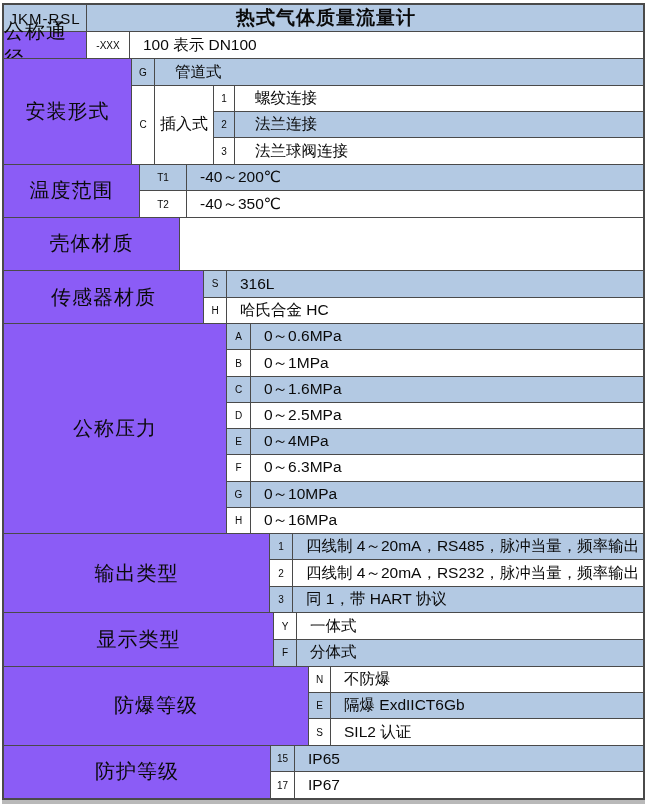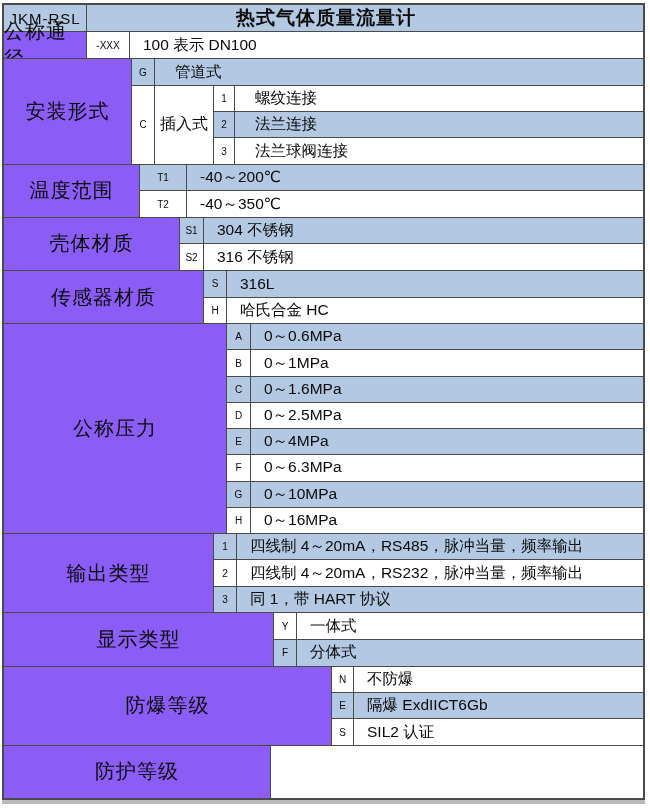--- a/index.html
+++ b/index.html
@@ -27,23 +27,23 @@
     border-right:1px solid var(--border);
     font-size:20px;font-weight:500;letter-spacing:1px;
     box-sizing:border-box;flex:none;background:#8b5cf6;
   }
   .w-model{width:83px}
   .w-mount{width:128px}
   .w-temp{width:136px}
   .w-house{width:176px}
   .w-sensor{width:200px}
   .w-press{width:223px}
-  .w-out{width:210px}
+  .w-out{width:266px}
   .w-disp{width:270px}
-  .w-expl{width:328px}
+  .w-expl{width:305px}
   .w-prot{width:267px}
   .rows{flex:1;display:flex;flex-direction:column;min-width:0;}
   .r{flex:1;display:flex;align-items:stretch;min-height:0;}
   .r + .r{border-top:1px solid var(--border);}
   .code{
     display:flex;align-items:center;justify-content:center;
     border-right:1px solid var(--border);
     font-size:10px;box-sizing:border-box;flex:none;
   }
   .cw21{width:21px}.cw22{width:22px}.cw23{width:23px}.cw24{width:24px}
@@ -125,30 +125,20 @@
         </div>
         <div class="r">
           <div class="code cw25">T2</div>
           <div class="val">-40～350℃</div>
         </div>
       </div>
     </div>
 
     <div class="sec g2">
       <div class="lab w-house">壳体材质</div>
-      <div class="rows">
-        <div class="r blue">
-          <div class="code cw24">S1</div>
-          <div class="val">304 不锈钢</div>
-        </div>
-        <div class="r">
-          <div class="code cw24">S2</div>
-          <div class="val">316 不锈钢</div>
-        </div>
-      </div>
     </div>
 
     <div class="sec g2">
       <div class="lab w-sensor">传感器材质</div>
       <div class="rows">
         <div class="r blue">
           <div class="code cw23">S</div>
           <div class="val">316L</div>
         </div>
         <div class="r">
@@ -241,16 +231,26 @@
         </div>
         <div class="r">
           <div class="code cw22">S</div>
           <div class="val">SIL2 认证</div>
         </div>
       </div>
     </div>
 
     <div class="sec g2">
       <div class="lab w-prot">防护等级</div>
+      <div class="rows">
+        <div class="r blue">
+          <div class="code cw24">15</div>
+          <div class="val">IP65</div>
+        </div>
+        <div class="r">
+          <div class="code cw24">17</div>
+          <div class="val">IP67</div>
+        </div>
+      </div>
     </div>
 
   </div>
 </div>
 
 </body></html>

